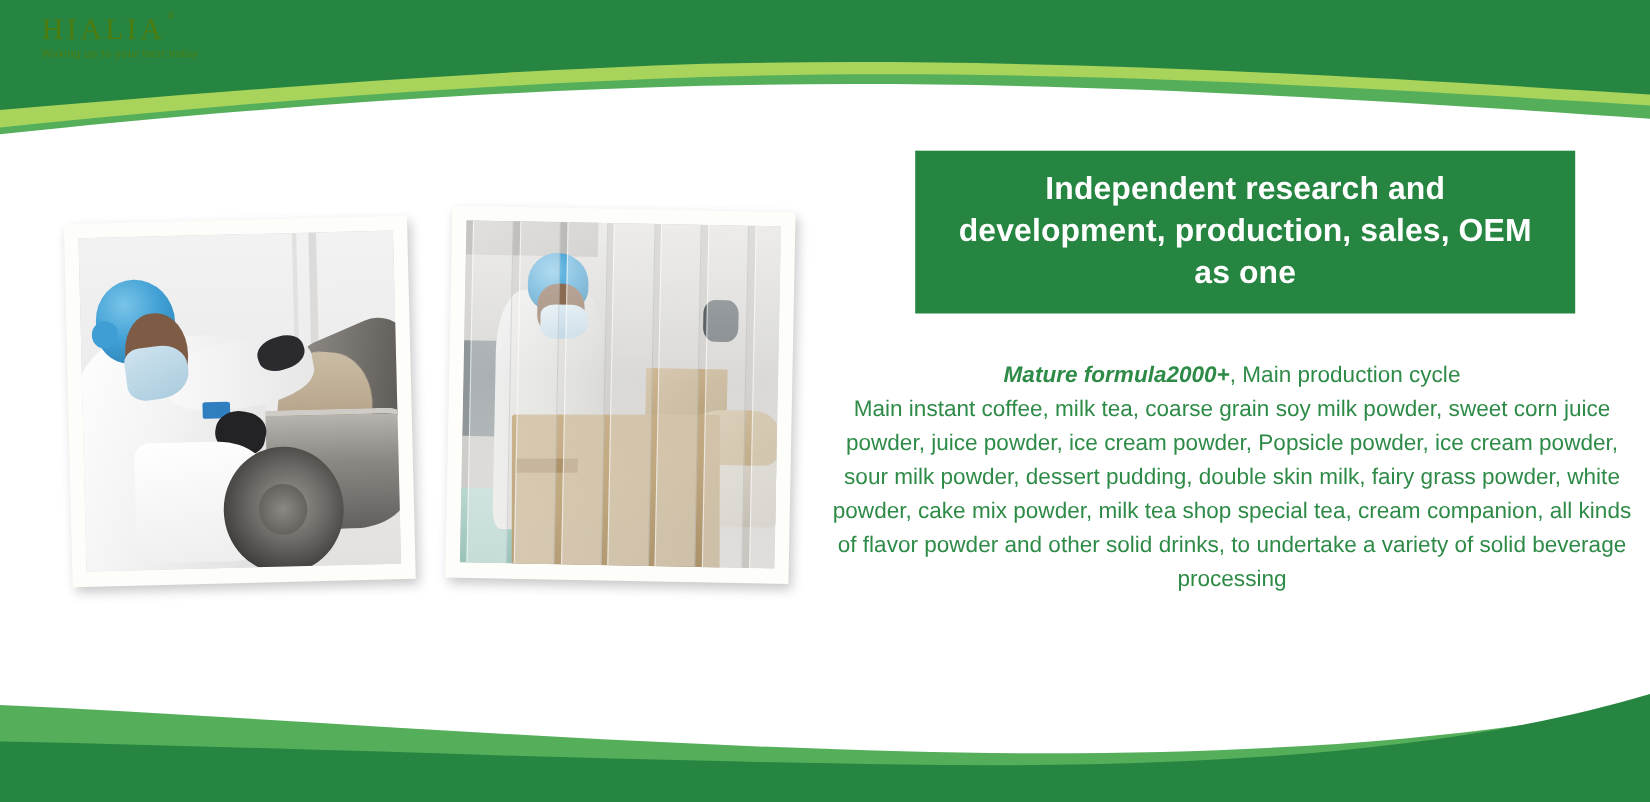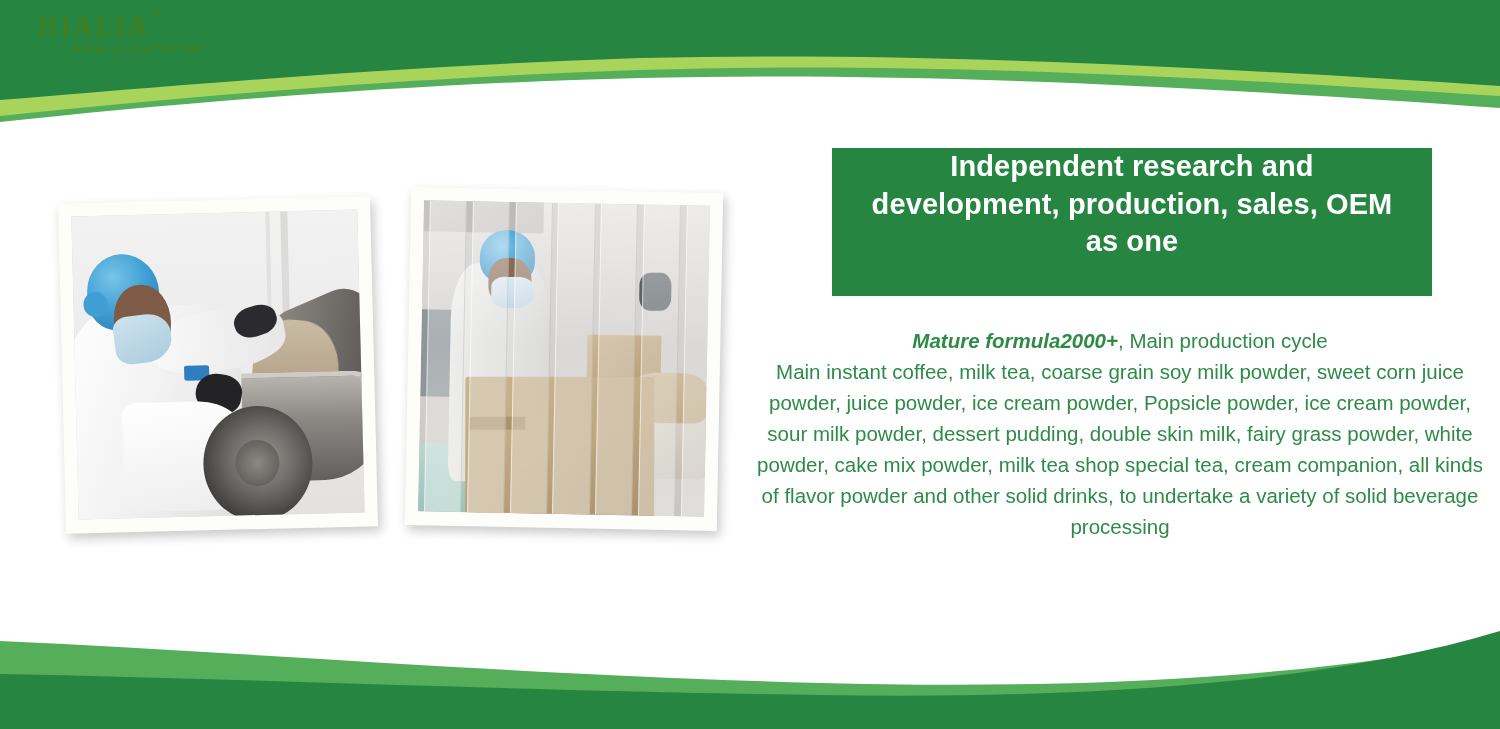--- a/index.html
+++ b/index.html
@@ -35,26 +35,25 @@
     line-height:1.05;
     white-space:nowrap;
     position:relative;
     display:inline-block;
   }
   #brand .brand-reg {
     position:absolute; top:-2px; right:-9px;
     font-size:9px; letter-spacing:0;
   }
   #brand .brand-tag {
-    font-family:Liberation Serif, serif;
+    font-family:Liberation Sans, sans-serif;
     font-size:9.5px;
     letter-spacing:0.7px;
     margin-top:4px;
     white-space:nowrap;
-    margin-left:35px;
   }
 
   
   .photo-frame {
     position:absolute;
     background:#fdfdfa;
     padding:13px 13px 14px 13px;
     box-shadow:3px 5px 11px rgba(0,0,0,0.22);
     z-index:4;
   }
@@ -217,21 +216,21 @@
     border-right:1px solid rgba(150,158,162,0.30);
   }
 
   
   #headline-banner {
     position:absolute; left:832px; top:137px;
     width:600px; height:148px;
     background:#26854196;
     background:#268541;
     z-index:5;
-    display:flex; align-items:flex-start; justify-content:center;margin-top:11px;
+    display:flex; align-items:center; justify-content:center;
   }
   #headline-banner h1 {
     color:#ffffff;
     font-size:29px;
     font-weight:bold;
     line-height:1.30;
     text-align:center;
     letter-spacing:0.1px;
     padding:0 22px;
   }

